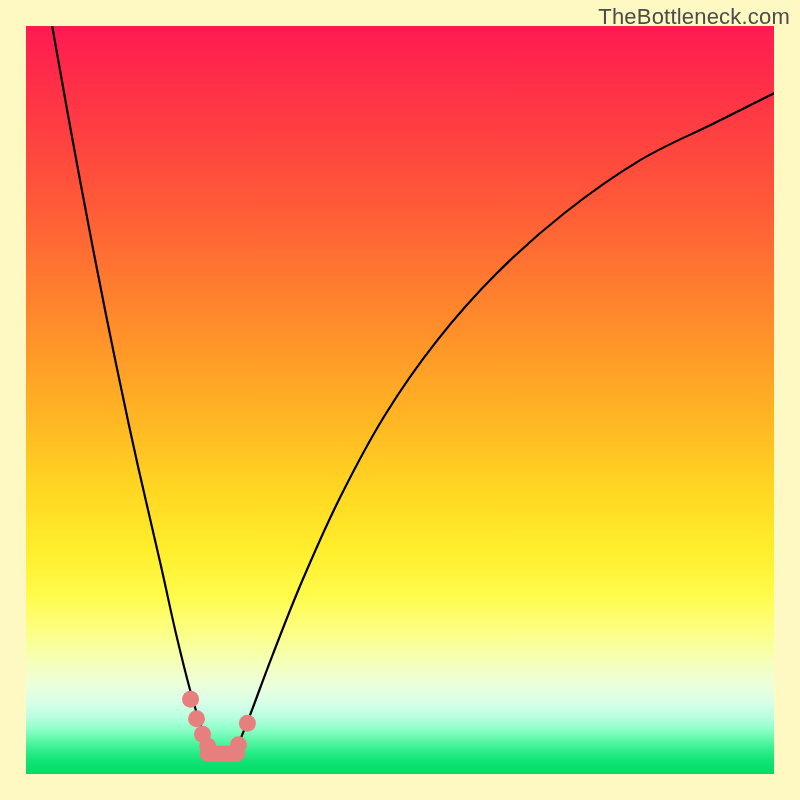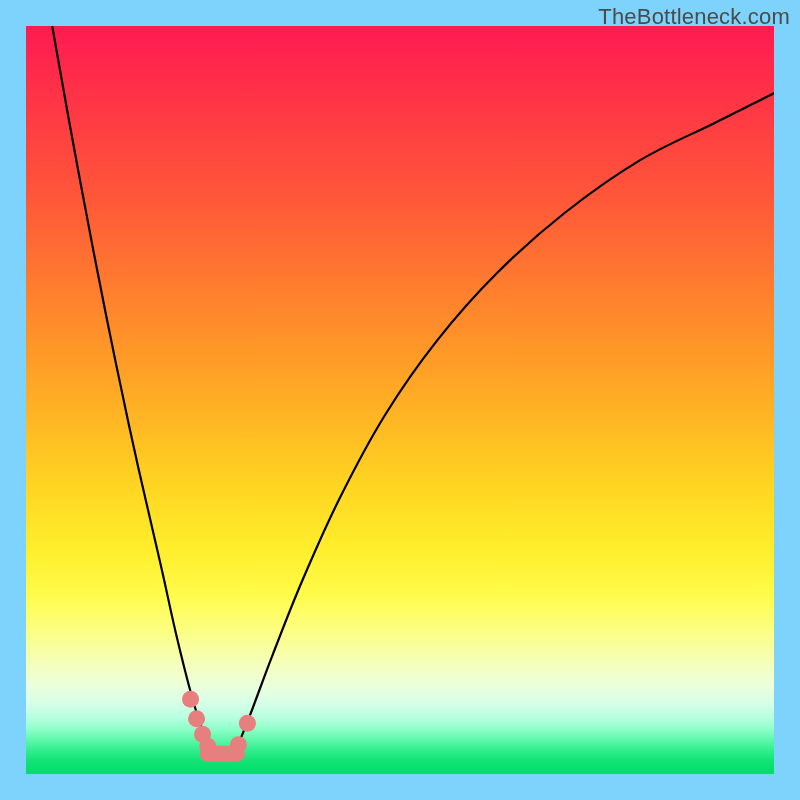--- a/index.html
+++ b/index.html
@@ -10,21 +10,21 @@
     overflow: hidden;
     background: #000;
     font-family: Arial, Helvetica, sans-serif;
   }
   .frame {
     position: absolute;
     left: 0;
     top: 0;
     width: 800px;
     height: 800px;
-    background: #7dd3fc;
+    background: #fef9c3;
   }
   .plot {
     position: absolute;
     left: 26px;
     top: 26px;
     width: 748px;
     height: 748px;
     overflow: hidden;
   }
   .gradient {

